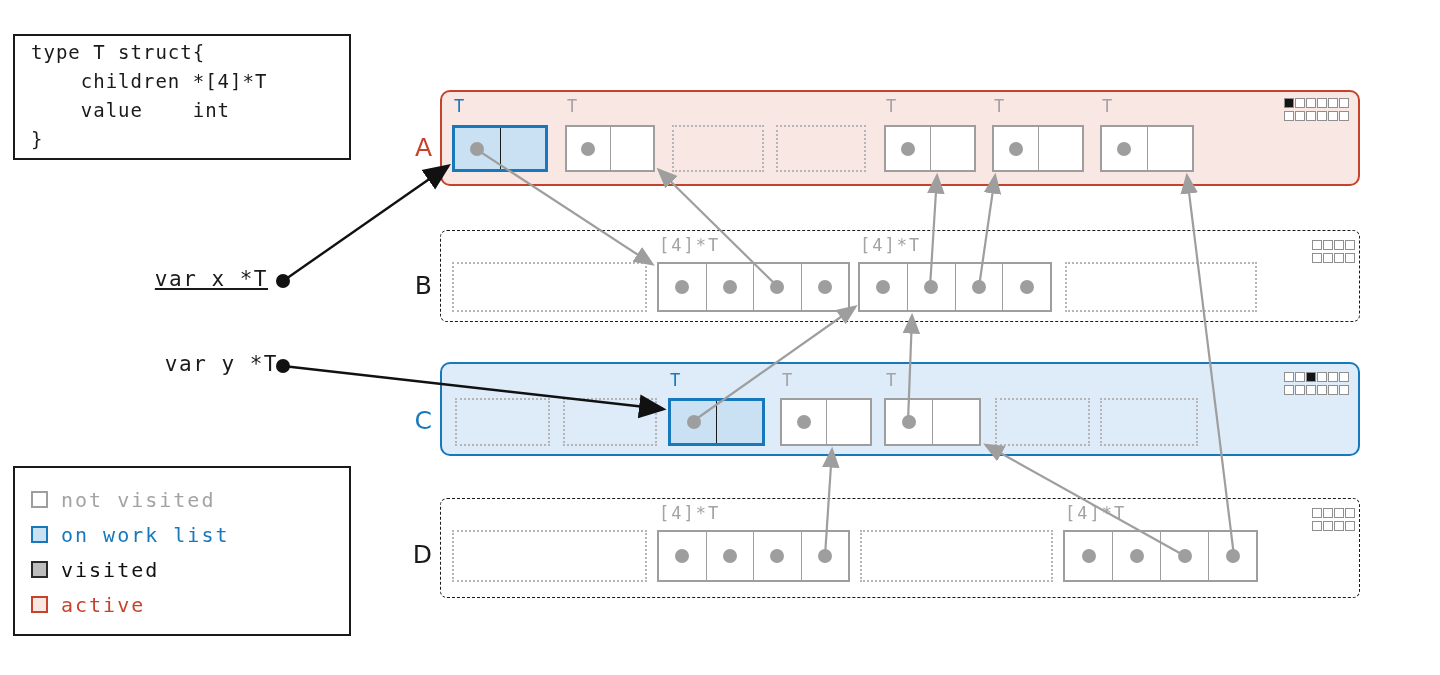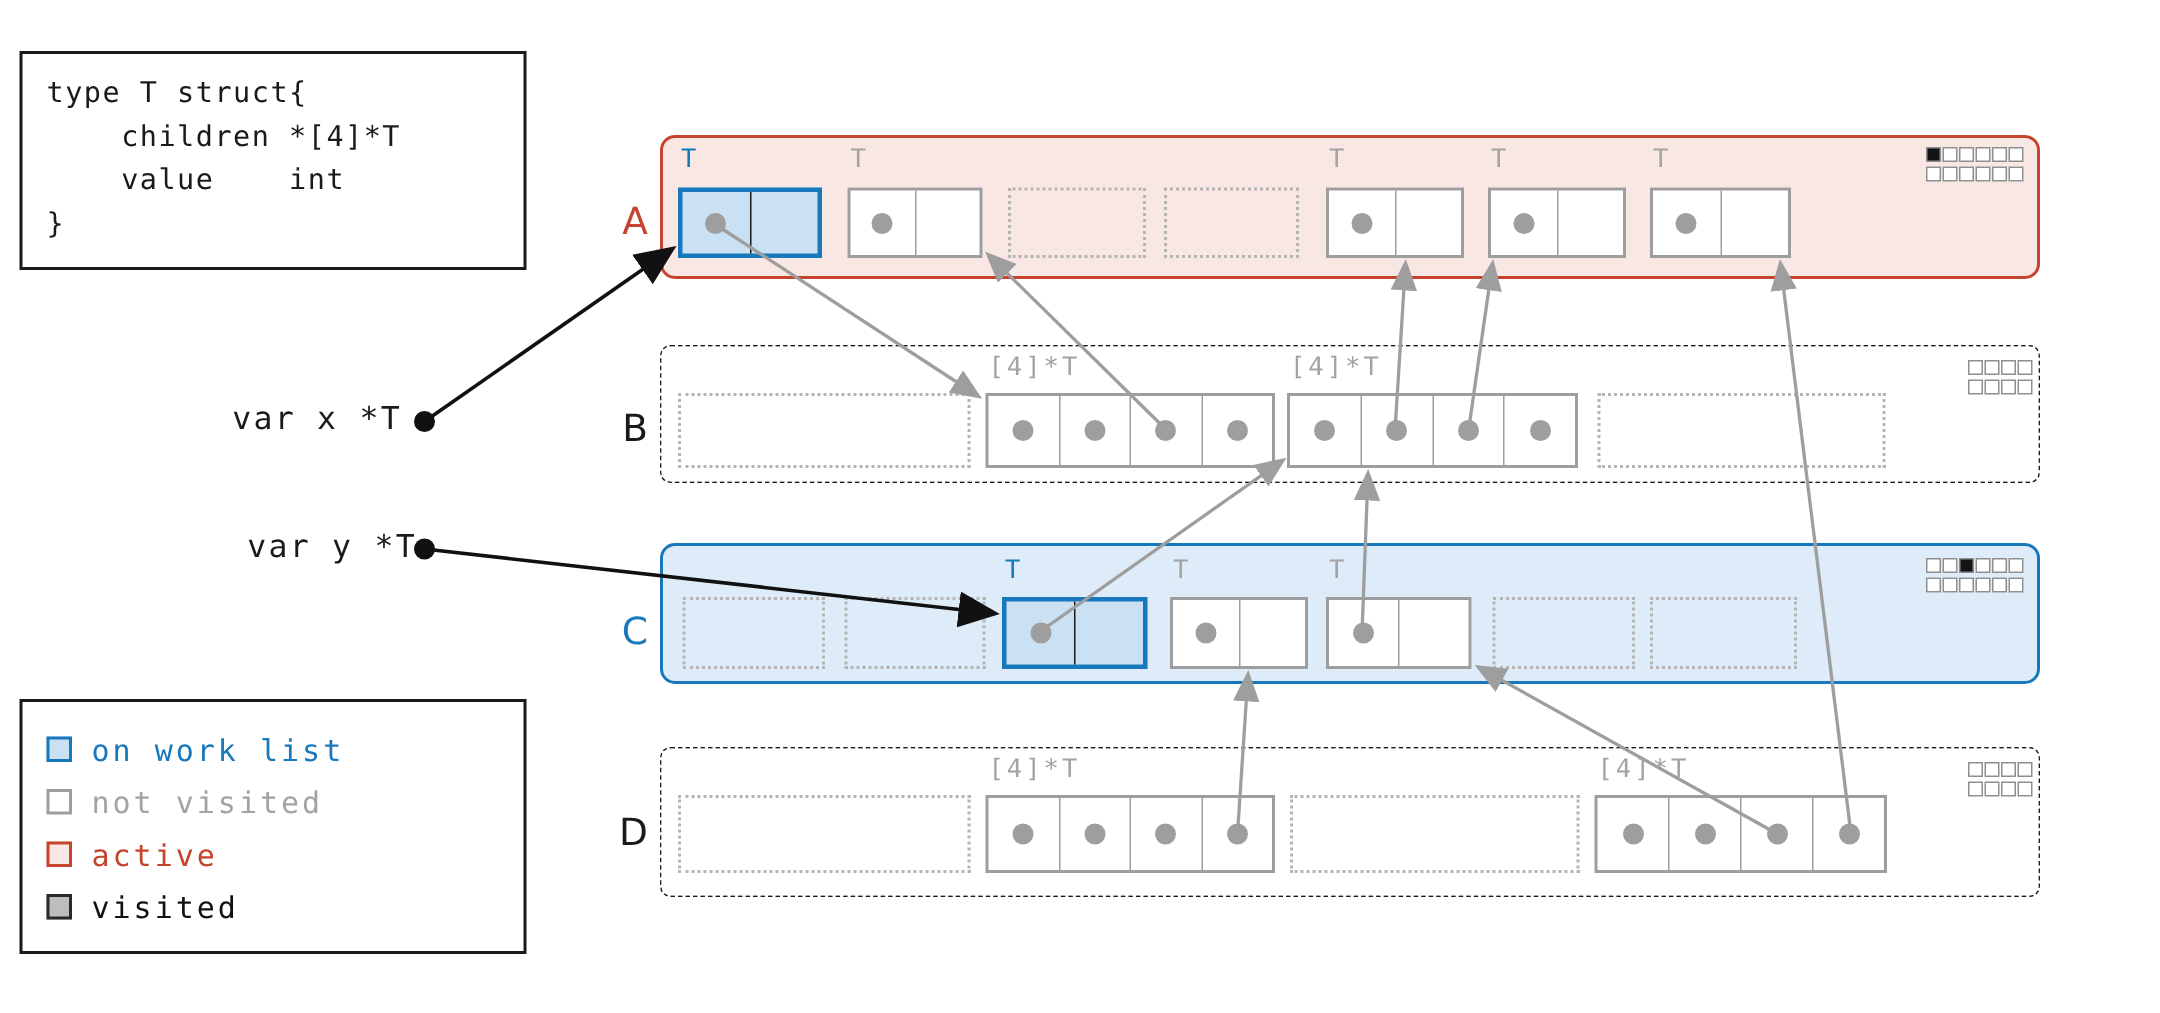--- a/index.html
+++ b/index.html
@@ -2,21 +2,21 @@
 <html style="--active_red: #c5432c; --active_red_fill: #f9e7e3; --worklist_blue: #1878bc; --worklist_blue_span_fill: #ddecf8; --worklist_blue_box_fill: #c9e1f3; --gray: #9e9e9e; --gray_label: #a3a3a3; --visited_gray_fill: #bdbdbd;"><head>
 <meta charset="utf-8">
 <style>
   html,body{margin:0;padding:0;background:#fff;}
   #canvas{position:relative;width:1440px;height:675px;background:#fff;overflow:hidden;
           font-family:"DejaVu Sans Mono",monospace;}
 
   
   .code-box{position:absolute;left:13px;top:34px;width:302px;height:118px;
             border:2.5px solid #1a1a1a;background:#fff;margin:0;
-            padding:12px 16px;font-size:19px;line-height:29px;letter-spacing:1px;
+            padding:2px 16px;font-size:19px;line-height:29px;letter-spacing:1px;
             color:#1a1a1a;white-space:pre;font-family:"DejaVu Sans Mono",monospace;}
   .legend{position:absolute;left:13px;top:466px;width:302px;height:138px;
           border:2.5px solid #1a1a1a;background:#fff;padding:14px 16px;}
   .legend-item{display:flex;align-items:center;gap:13px;height:35px;}
   .legend-label{font-size:20px;letter-spacing:2px;}
   .swatch{width:13px;height:13px;border:2.5px solid #999;background:#fff;flex:0 0 auto;}
   .legend-item.notvisited .swatch{border-color:var(--gray);background:#fff;}
   .legend-item.notvisited .legend-label{color:var(--gray_label);}
   .legend-item.worklist .swatch{border-color:var(--worklist_blue);background:var(--worklist_blue_box_fill);}
   .legend-item.worklist .legend-label{color:var(--worklist_blue);}
@@ -63,21 +63,21 @@
 </head>
 <body>
 
 <div id="canvas">
 
   <pre class="code-box">type T struct{
     children *[4]*T
     value    int
 }</pre>
 
-  <div class="var-label" style="left:118px;top:267px;">var x *T</div>
+  <div class="var-label" style="left:118px;top:267px;text-decoration:underline;">var x *T</div>
   <div class="var-label" style="left:128px;top:352px;">var y *T</div>
 
   <div id="spans-layer">
       <div class="span-box active" style="left: 440px; top: 90px; width: 920px; height: 96px;"></div>
       <div class="span-letter red" style="left: 404px; top: 132.5px;">A</div>
       <div class="obj-label blue" style="left: 454px; top: 96px;">T</div>
       <div class="heap-obj worklist" style="left: 452px; top: 125px; width: 96px; height: 47px;">
         <div class="cell">
           <span class="dot"></span>
         </div>
@@ -278,31 +278,31 @@
         <line x1="1185" y1="556" x2="986" y2="445" stroke="#9e9e9e" stroke-width="2.2" marker-end="url(#ah-gray)"></line>
         <line x1="1234" y1="556" x2="1187" y2="176" stroke="#9e9e9e" stroke-width="2.2" marker-end="url(#ah-gray)"></line>
         <circle cx="283" cy="281" r="7" fill="#111111"></circle>
         <line x1="283" y1="281" x2="448" y2="166" stroke="#111111" stroke-width="2.4" marker-end="url(#ah-black)"></line>
         <circle cx="283" cy="366" r="7" fill="#111111"></circle>
         <line x1="283" y1="366" x2="663" y2="409" stroke="#111111" stroke-width="2.4" marker-end="url(#ah-black)"></line>
       </g>
   </svg>
 
   <div class="legend">
+    <div class="legend-item notvisited">
+      <span class="swatch"></span>
+      <span class="legend-label">not visited</span>
+    </div>
     <div class="legend-item worklist">
       <span class="swatch"></span>
       <span class="legend-label">on work list</span>
     </div>
-    <div class="legend-item notvisited">
+    <div class="legend-item visited">
       <span class="swatch"></span>
-      <span class="legend-label">not visited</span>
+      <span class="legend-label">visited</span>
     </div>
     <div class="legend-item active">
       <span class="swatch"></span>
       <span class="legend-label">active</span>
     </div>
-    <div class="legend-item visited">
-      <span class="swatch"></span>
-      <span class="legend-label">visited</span>
-    </div>
   </div>
 
 </div>
 
 </body></html>

